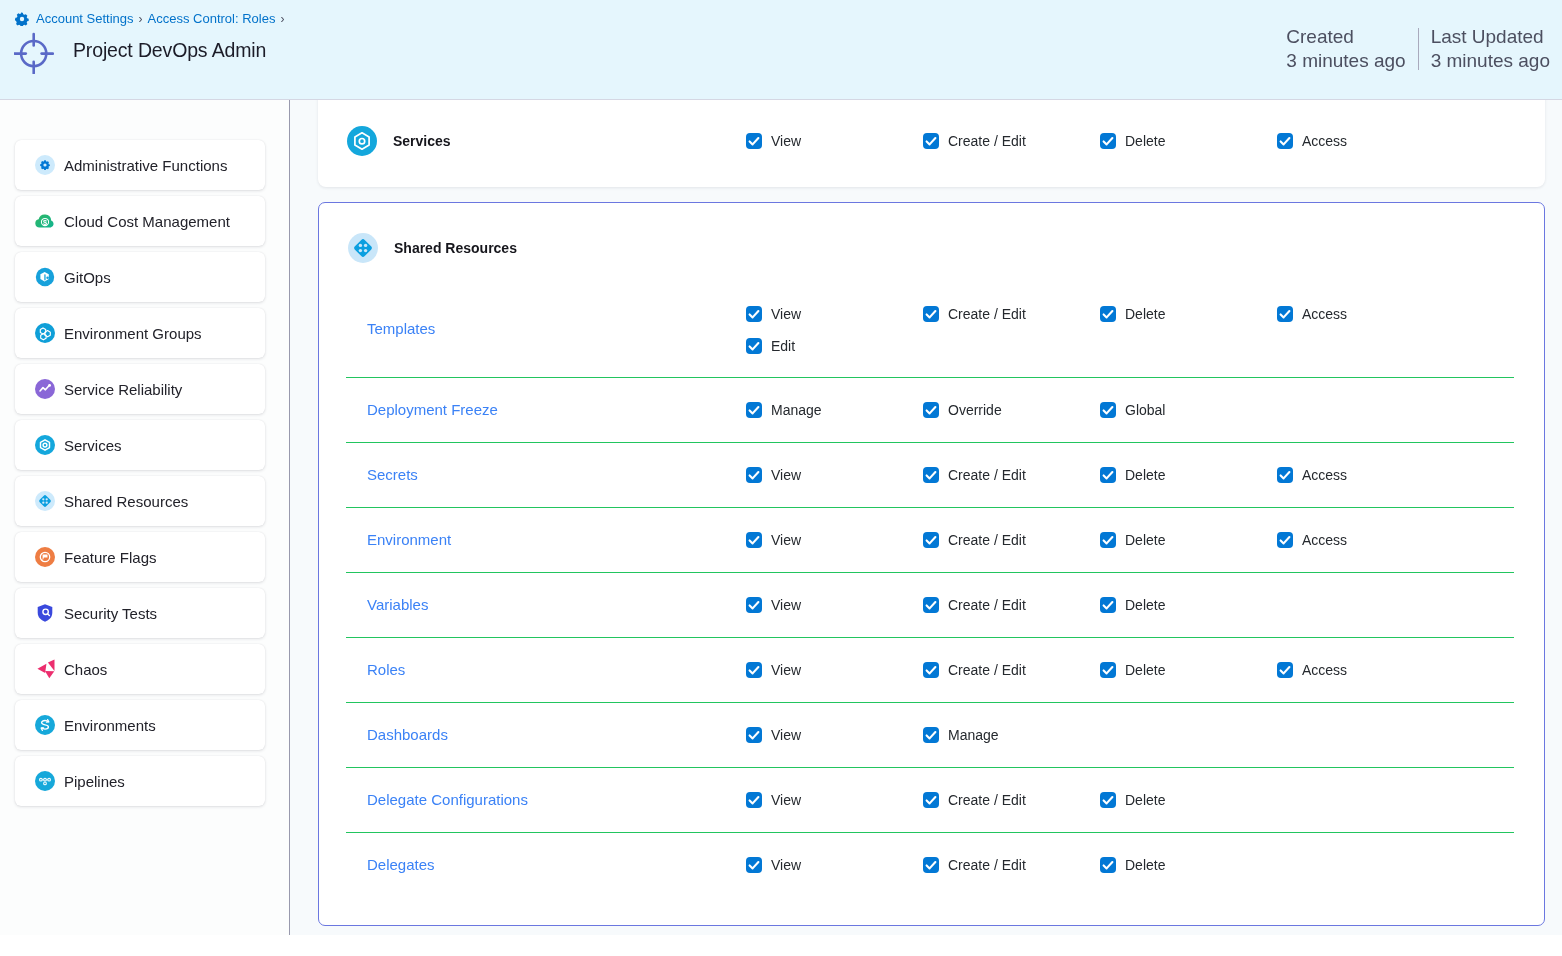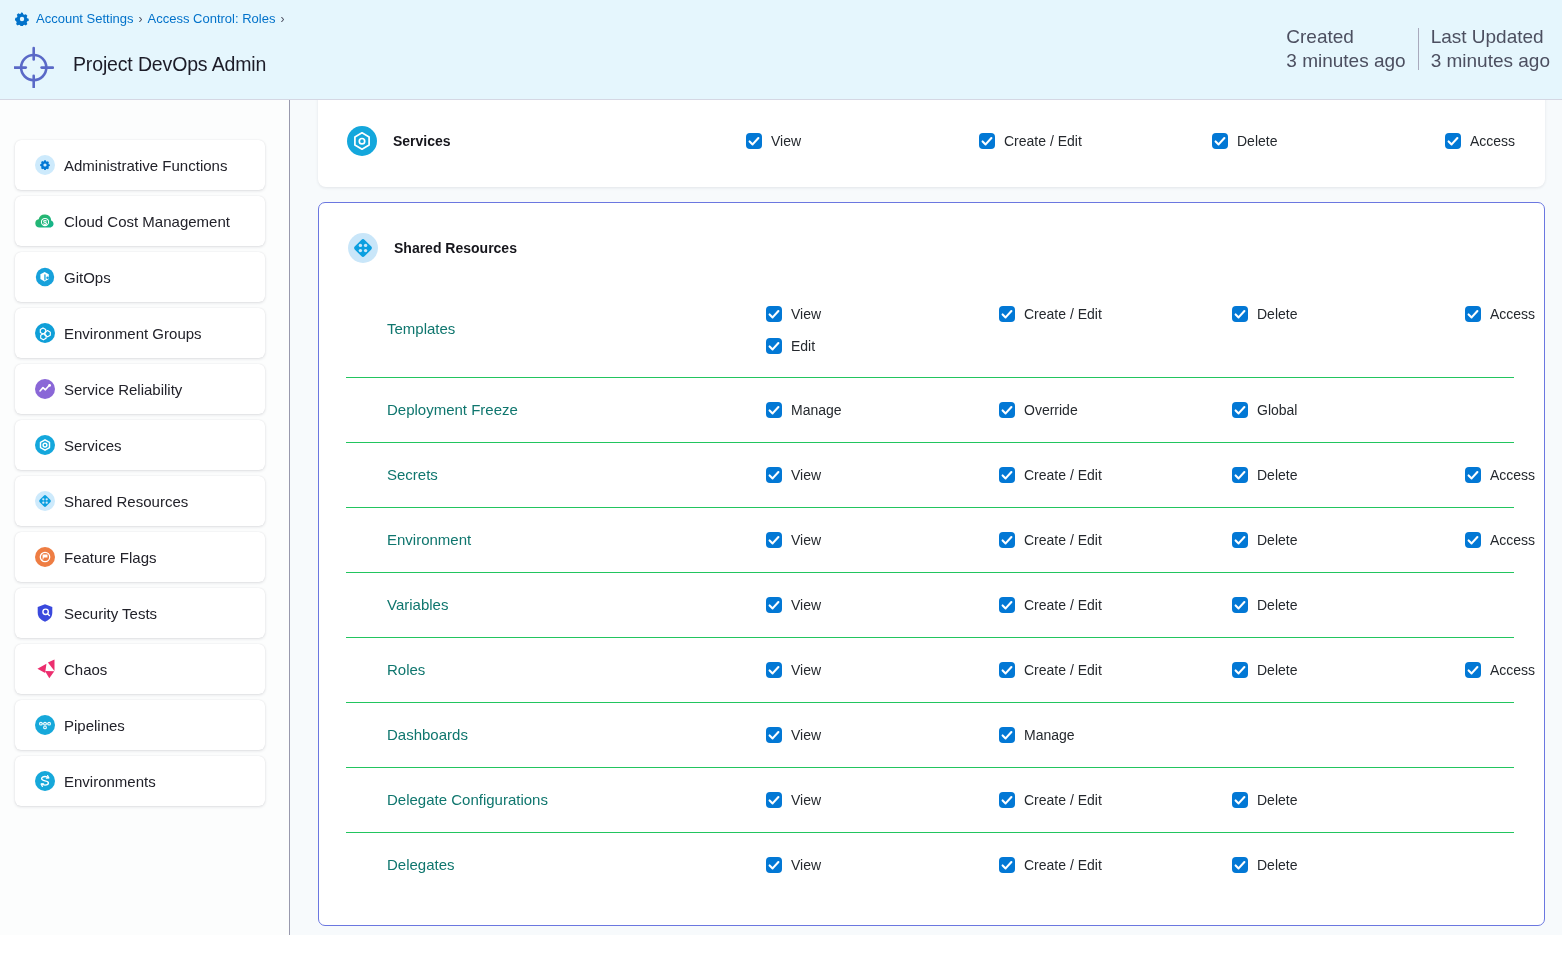--- a/index.html
+++ b/index.html
@@ -3,21 +3,21 @@
 <meta charset="utf-8">
 <style>
 * { margin:0; padding:0; box-sizing:border-box; }
 html,body { width:1562px; height:956px; overflow:hidden; font-family:"Liberation Sans", sans-serif; background:#fff; }
 
 .hdr { position:relative; height:100px; background:#e5f6fd; border-bottom:1px solid #d5d7e3; }
 .crumbs { position:absolute; left:15px; top:11px; display:flex; align-items:center; font-size:13px; }
 .crumbs a { color:#0272ca; text-decoration:none; }
 .crumbs .sep { color:#4f5162; margin:0 5px; font-size:12px; }
 .crumbs svg { margin-right:7px; display:block; }
-.titlerow { position:absolute; left:14px; top:46px; display:flex; }
+.titlerow { position:absolute; left:14px; top:32px; display:flex; }
 .titlerow h1 { font-size:19.5px; font-weight:400; color:#1c1c28; margin-left:19px; letter-spacing:-0.15px; line-height:20px; margin-top:8px; }
 .meta { position:absolute; right:12px; top:24.5px; display:flex; color:#4c4f60; font-size:19px; }
 .meta .col { line-height:24px; }
 .meta .div { width:1px; background:#a9aabd; margin:3px 12px; }
 
 .wrap { display:flex; height:835px; }
 aside { width:290px; background:#fcfdfd; border-right:1px solid #9899ad; padding:40px 0 0 15px; flex:none; }
 .scard { width:250px; height:50px; background:#fff; border-radius:6px; margin-bottom:6px;
   display:flex; align-items:center; padding-left:20px;
   box-shadow:0 1px 3px rgba(40,41,61,0.14), 0 0 1px rgba(40,41,61,0.12); }
@@ -29,22 +29,22 @@
   box-shadow:0 1px 3px rgba(40,41,61,0.10); }
 .pcard1 .prow { position:absolute; left:0; right:0; bottom:30px; }
 .pcard2 { margin-top:15px; height:724px; background:#fff; border:1px solid #6b77e0; border-radius:7px; }
 .chead { display:flex; align-items:center; padding:0 0 0 29px; height:89px; }
 .chead .bigic { width:30px; height:30px; flex:none; margin-right:16px; }
 .chead b { font-size:14px; font-weight:700; color:#16161c; }
 .rows { margin:0 30px 0 27px; }
 .rrow { display:flex; border-top:1px solid #22c55e; height:65px; padding-left:21px; align-items:center; }
 .rrow.first { border-top:none; height:84.5px; align-items:flex-start; }
 .rrow.first .rlabel { margin-top:27.5px; }
-.rlabel { width:379px; flex:none; font-size:15px; color:#0f766e;margin-left:20px; }
-.cell { width:233px; flex:none; }
+.rlabel { width:379px; flex:none; font-size:15px; color:#3b82f6; }
+.cell { width:177px; flex:none; }
 .rrow.first .cell { padding-top:6px; }
 .cb { display:flex; align-items:center; height:32px; }
 .cb svg { flex:none; margin-right:9px; display:block; }
 .cb span { font-size:14px; color:#25292e; }
 
 .prow { display:flex; align-items:center; }
 .prow .lblk { width:428px; flex:none; display:flex; align-items:center; padding-left:29px; }
 .prow .lblk .bigic { width:30px; height:30px; margin-right:16px; }
 .prow .lblk b { font-size:14px; font-weight:700; color:#16161c; }
 </style>
@@ -176,40 +176,40 @@
             <path d="M2.6 10.4l8.2-6.2 0 9.3z" transform="rotate(8 6.5 9)"></path>
             <path d="M12.9 3.6l6.6-3.1v11.4z"></path>
             <path d="M10 12l9.3 0.3-5 7z"></path>
           </g>
         </svg>
         <span>Chaos</span>
       </div>
     <div class="scard">
         <svg class="ic" viewBox="0 0 20 20">
           <circle cx="10" cy="10" r="10" fill="#16a8da"></circle>
+          <g fill="none" stroke="#fff" stroke-width="1.35" stroke-linecap="round">
+            <path d="M13.2 6.9c-0.6-0.9-1.8-1.4-3.2-1.4-1.9 0-3.4 0.9-3.4 2.1s1.5 1.9 3.4 2.2c1.9 0.3 3.4 1 3.4 2.2s-1.5 2.1-3.4 2.1c-1.4 0-2.6-0.5-3.2-1.4"></path>
+            <path d="M12.6 4.6l1.2 2.2-2.4 0.4" stroke-width="1.2"></path>
+            <path d="M7.4 15.4l-1.2-2.2 2.4-0.4" stroke-width="1.2"></path>
+          </g>
+        </svg>
+        <span>Environments</span>
+      </div>
+    <div class="scard">
+        <svg class="ic" viewBox="0 0 20 20">
+          <circle cx="10" cy="10" r="10" fill="#16a8da"></circle>
           <g fill="none" stroke="#fff" stroke-width="1.1" opacity="0.95">
             <circle cx="5.9" cy="8.7" r="1.35"></circle>
             <circle cx="10" cy="8.7" r="1.35"></circle>
             <circle cx="14.1" cy="8.7" r="1.35"></circle>
             <path d="M7.3 8.7h1.3M11.4 8.7h1.3"></path>
             <circle cx="10" cy="12.4" r="1.35"></circle>
           </g>
         </svg>
         <span>Pipelines</span>
-      </div>
-    <div class="scard">
-        <svg class="ic" viewBox="0 0 20 20">
-          <circle cx="10" cy="10" r="10" fill="#16a8da"></circle>
-          <g fill="none" stroke="#fff" stroke-width="1.35" stroke-linecap="round">
-            <path d="M13.2 6.9c-0.6-0.9-1.8-1.4-3.2-1.4-1.9 0-3.4 0.9-3.4 2.1s1.5 1.9 3.4 2.2c1.9 0.3 3.4 1 3.4 2.2s-1.5 2.1-3.4 2.1c-1.4 0-2.6-0.5-3.2-1.4"></path>
-            <path d="M12.6 4.6l1.2 2.2-2.4 0.4" stroke-width="1.2"></path>
-            <path d="M7.4 15.4l-1.2-2.2 2.4-0.4" stroke-width="1.2"></path>
-          </g>
-        </svg>
-        <span>Environments</span>
       </div>
   </aside>
   <main>
 
     <div class="pcard1">
       <div class="prow">
         <div class="lblk">
           <svg class="bigic" viewBox="0 0 30 30">
               <circle cx="15" cy="15" r="15" fill="#14a7dc"></circle>
               <path d="M15 6.8l7.1 4.1v8.2L15 23.2l-7.1-4.1v-8.2z" fill="none" stroke="#fff" stroke-width="1.7" stroke-linejoin="round"></path>

